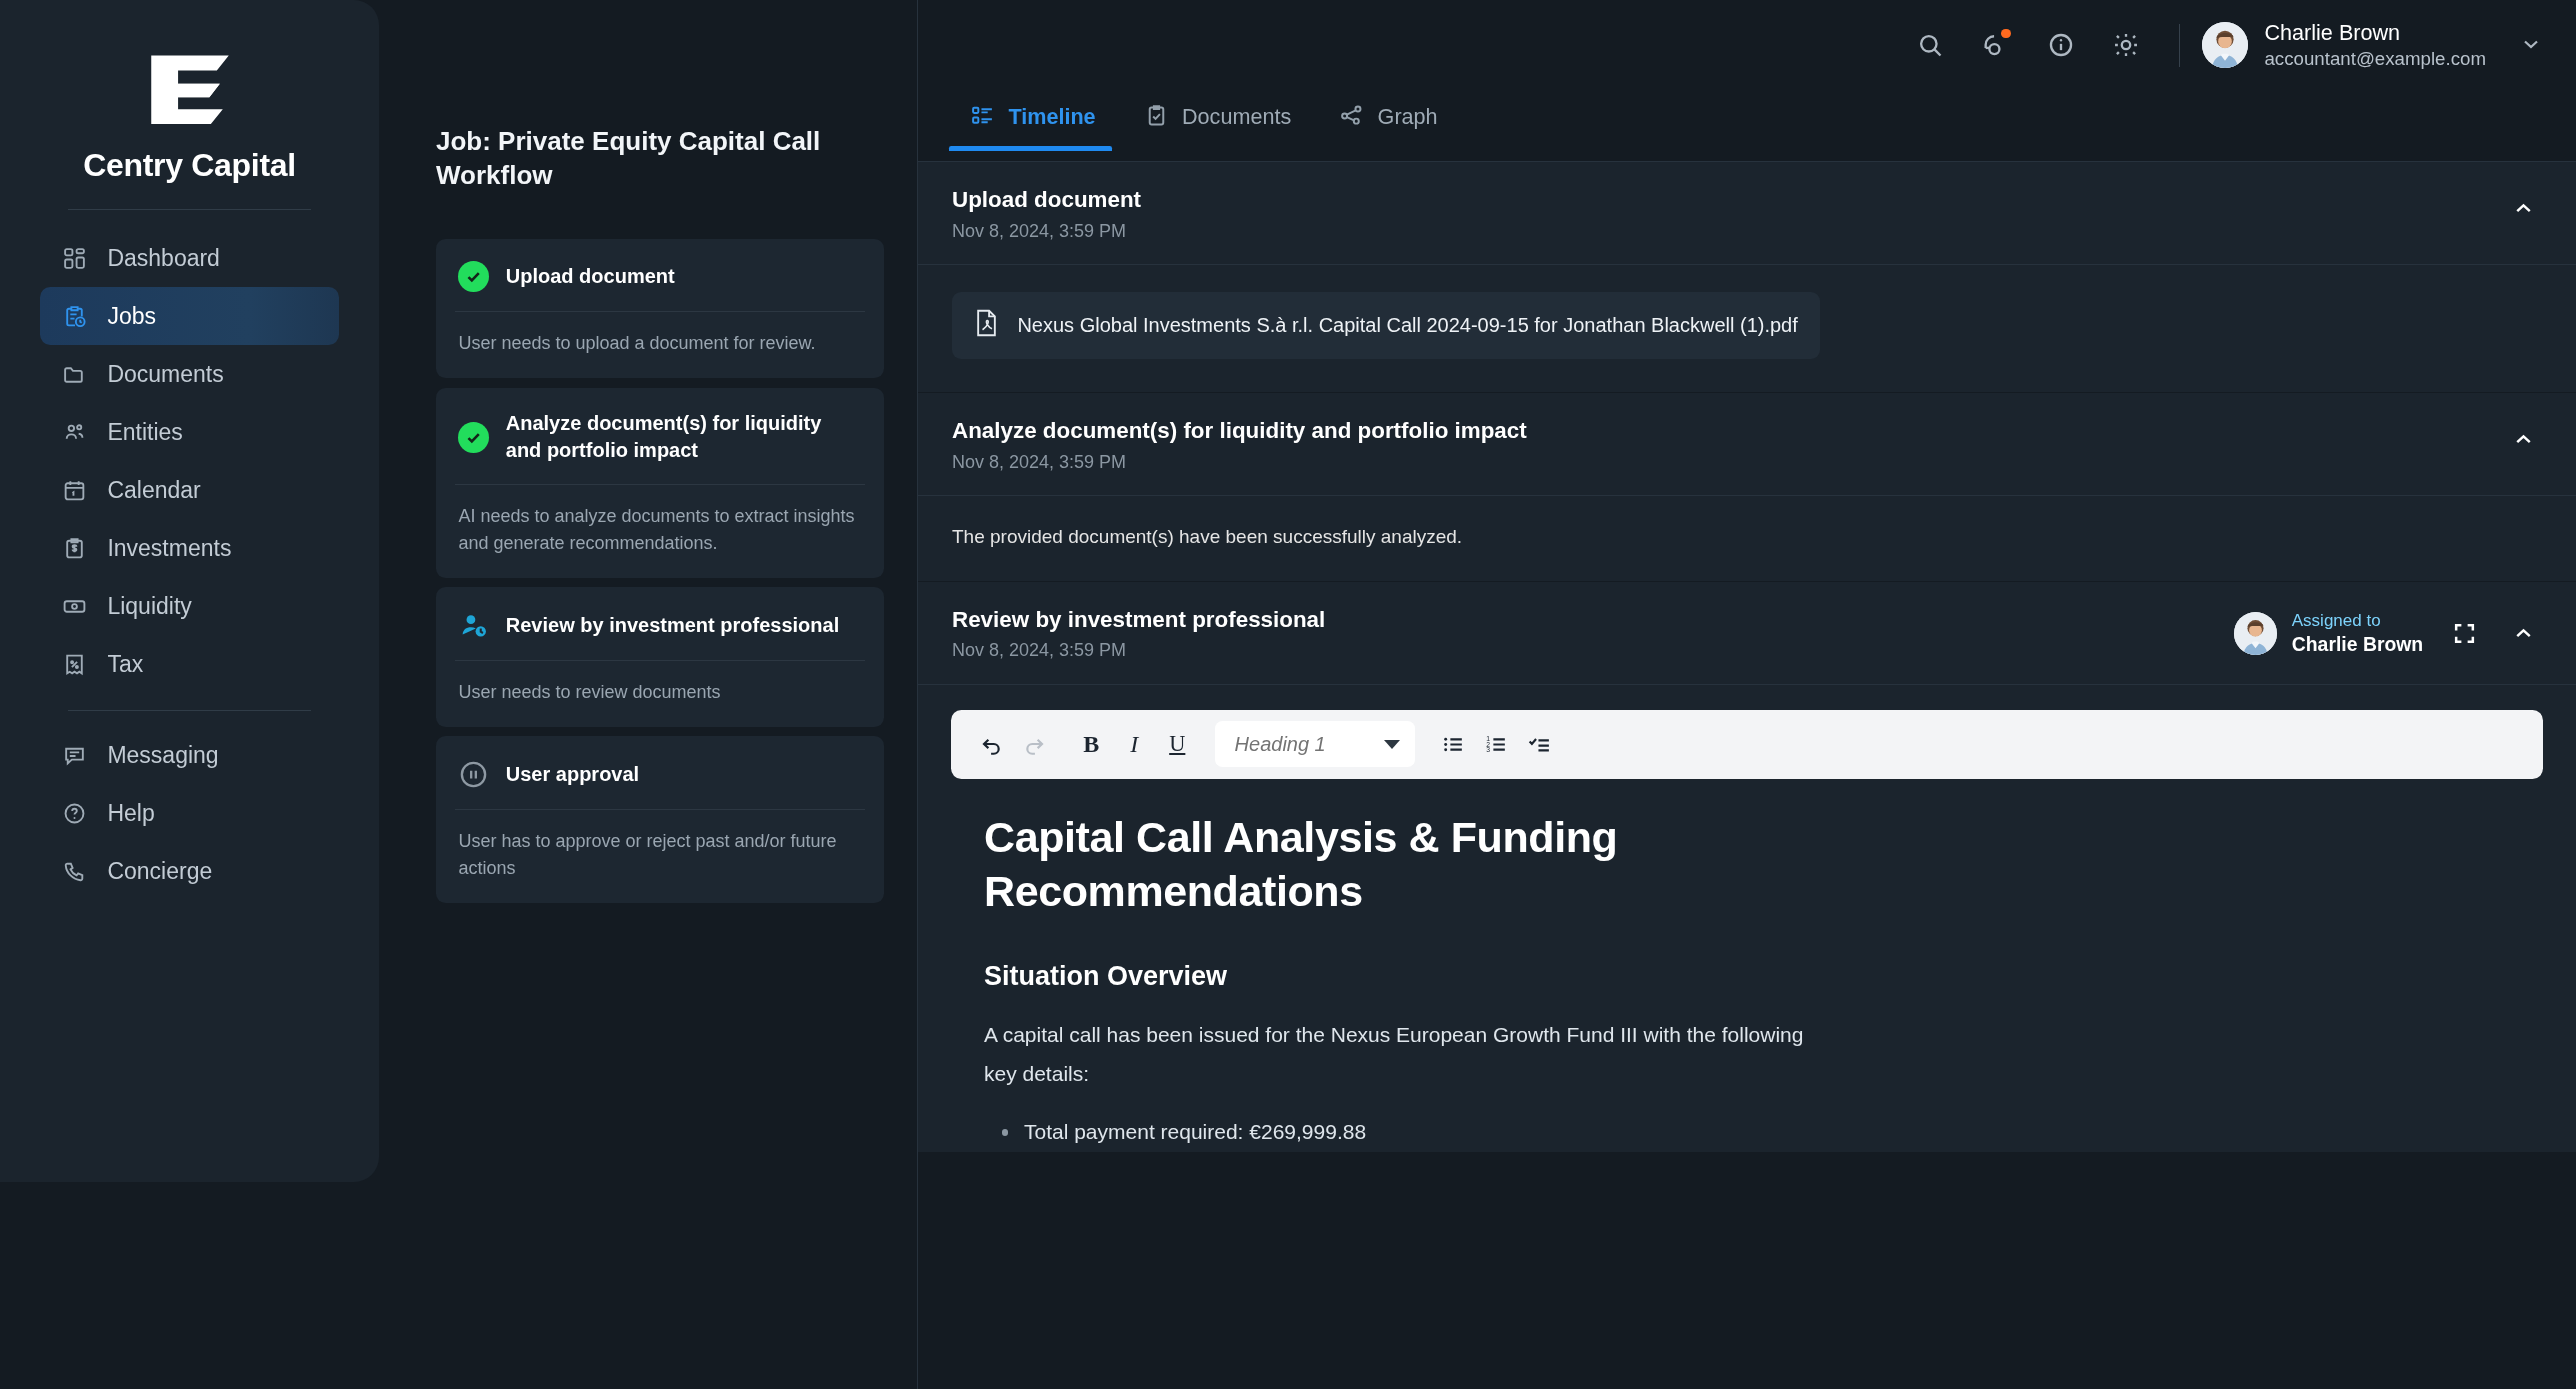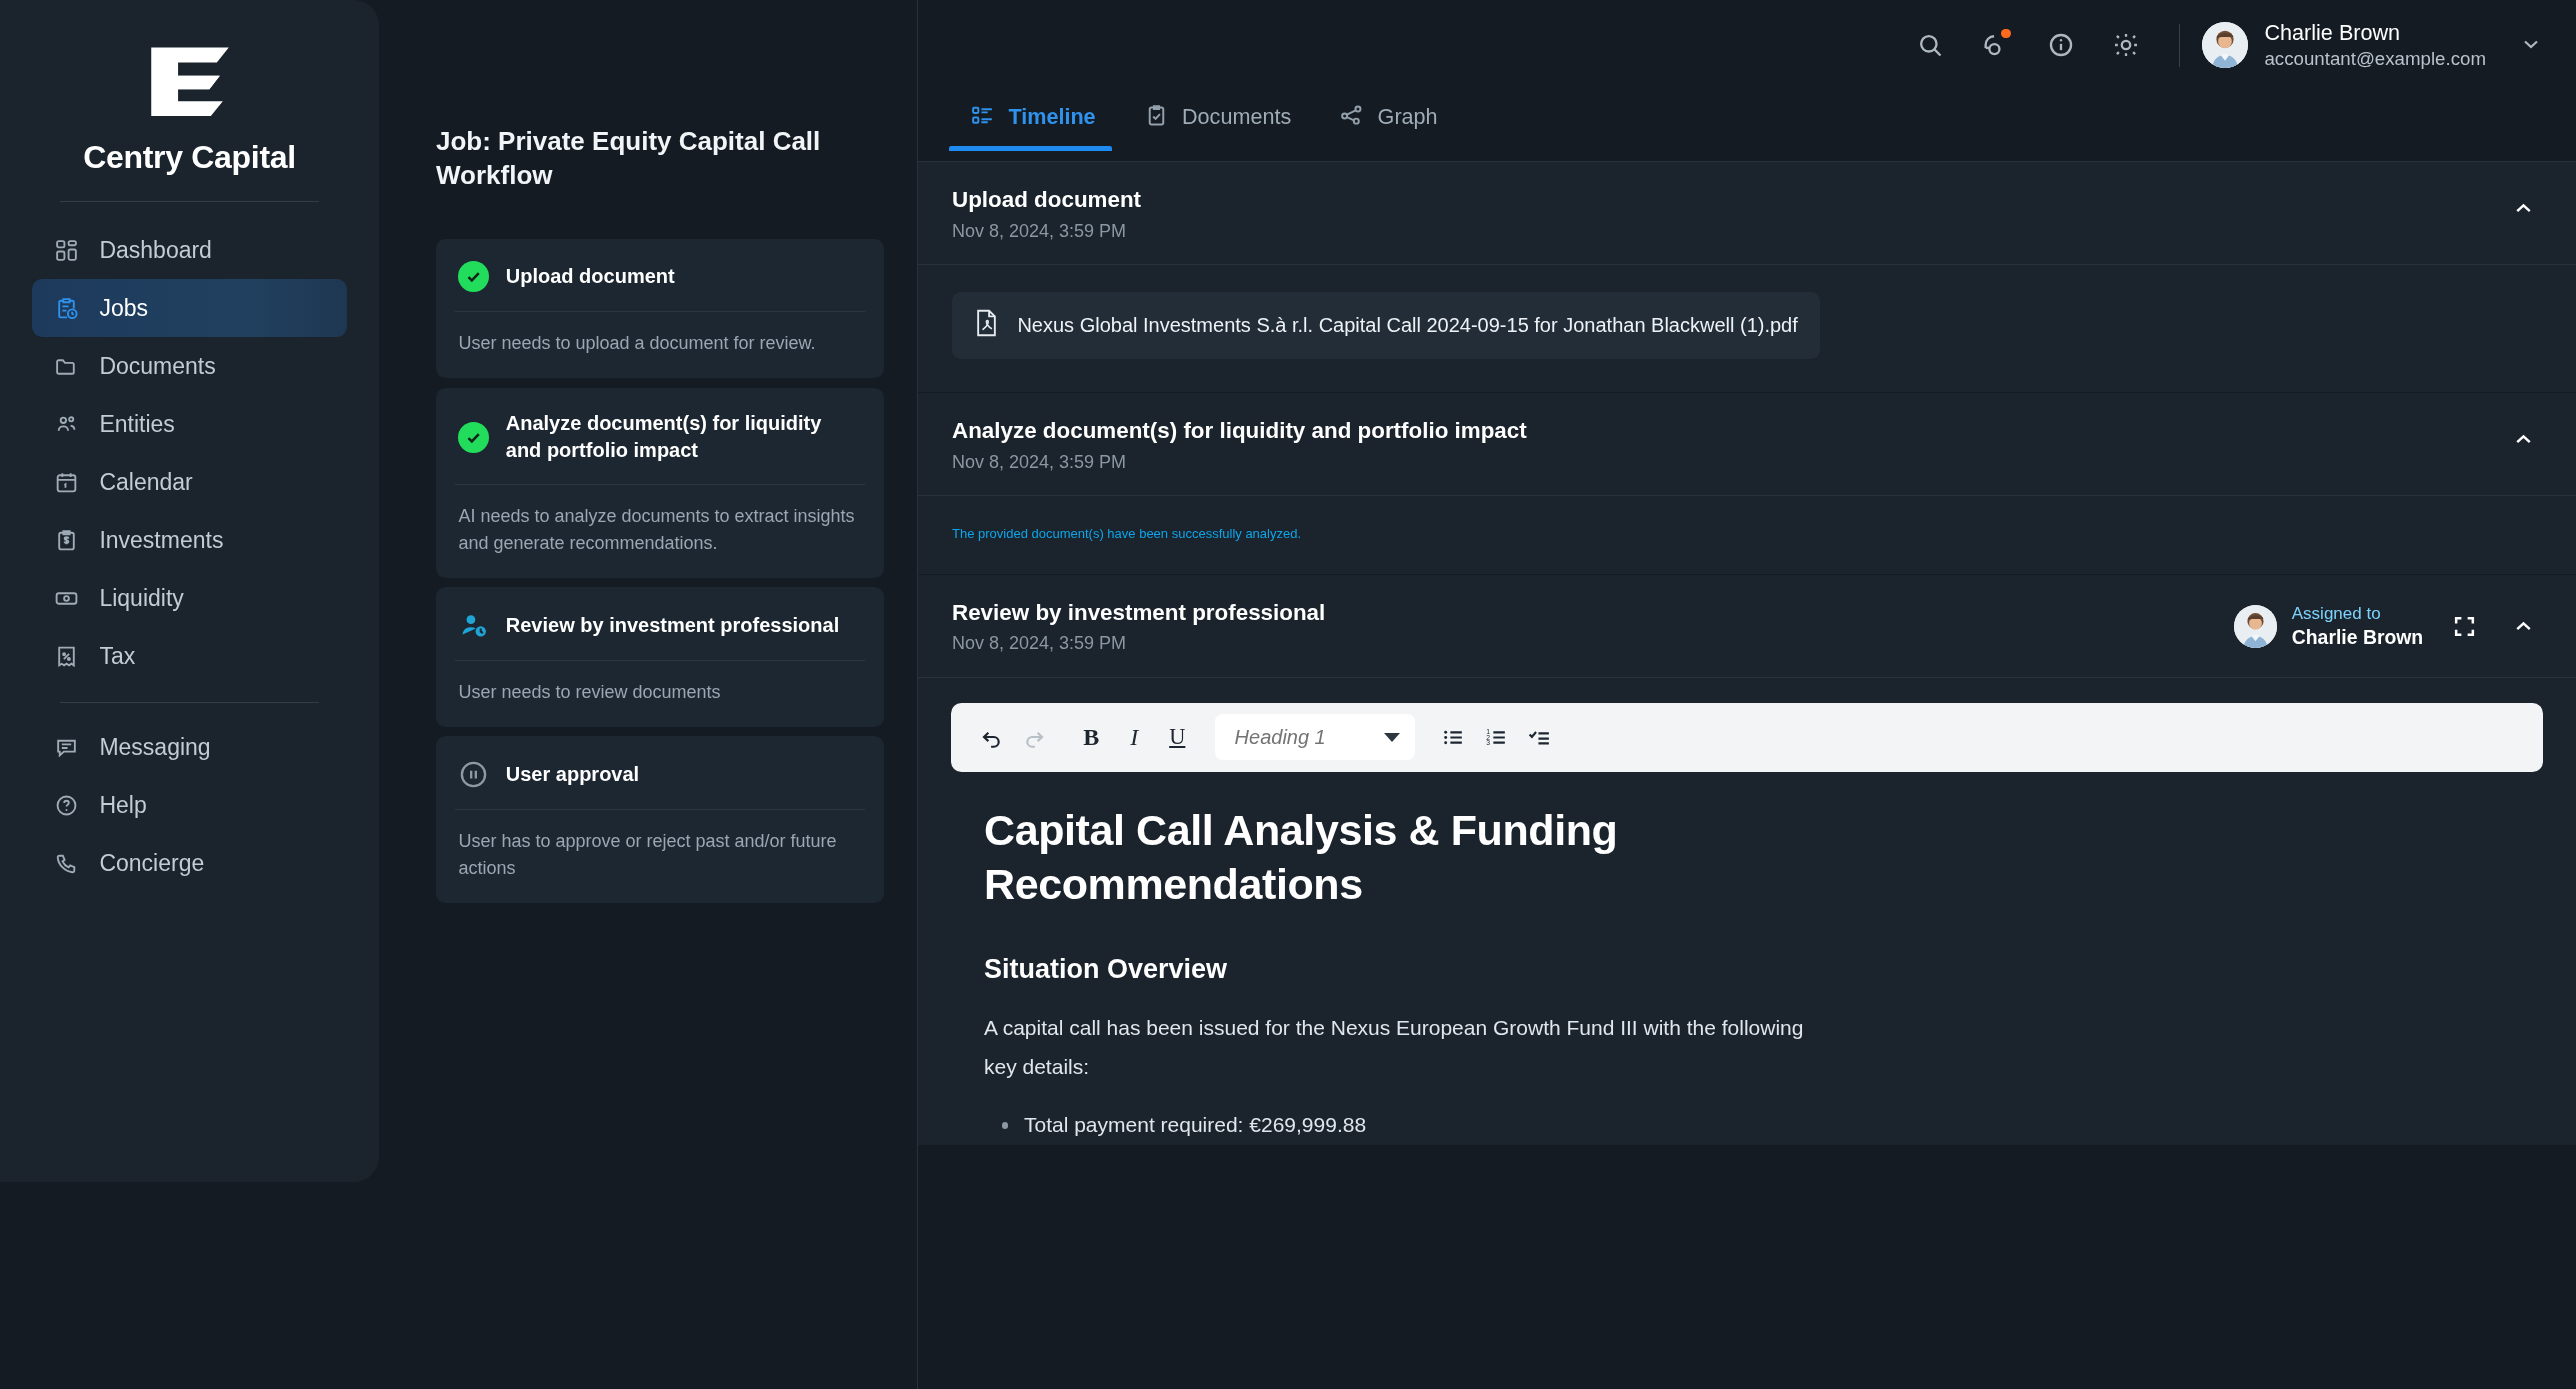--- a/index.html
+++ b/index.html
@@ -9,21 +9,21 @@
     font-family: "Liberation Sans", sans-serif;
     overflow: hidden;
   }
   .app { position: relative; width: 2576px; height: 1389px; display: flex; background:#141b22; }
 
   
   .sidebar {
     width: 379px; height: 1182px; flex: 0 0 379px;
     background: #1b242d;
     border-radius: 0 25px 25px 0;
-    padding: 8px;
+    padding: 16px;
     position: relative;
     z-index: 3;
   }
   .brand { padding: 34px 0 0 0; text-align: center; }
   .brand-logo { display:flex; justify-content:center; align-items:center; height: 87px; }
   .brand-name {
     color: #ffffff; font-size: 32px; font-weight: 700; letter-spacing: -0.3px;
     margin-top: 10.4px;
   }
   .side-divider { height:0.7px; background:#303c47; margin: 25px 52px 0 52px; }
@@ -122,21 +122,21 @@
   .icon-btn svg { width: 25px; height: 25px; stroke:#ffffff; fill:none; stroke-width:2.4; }
   .tl-body { padding: 0 34px 33px 34px; }
   .tl-sep { height:0.7px; background:#27323d; }
 
   .file-chip {
     display:inline-flex; align-items:center; gap: 18px;
     background:#222d38; border-radius: 9px; padding: 16.4px 22.4px;
     margin-top: 27px; color:#eef2f6; font-size: 20px; cursor:pointer;
   }
   .file-chip svg { width: 25px; height: 30px; stroke:#e6ebf0; fill:none; stroke-width: 1.8; }
-  .tl-text { color:#0ea5e9; font-size: 13px; padding-top: 30px; }
+  .tl-text { color:#e5e5e5; font-size: 19px; padding-top: 30px; }
 
   
   .editor-wrap { padding: 25px 33px 0 33px; }
   .editor-toolbar {
     background:#f3f4f6; border-radius: 10.4px; height: 69px;
     display:flex; align-items:center; gap: 0; padding: 0 19.4px;
   }
   .tbtn { width: 43px; height: 43px; display:flex; align-items:center; justify-content:center; cursor:pointer; }
   .tbtn svg { width: 25px; height: 25px; stroke:#1c2530; fill:none; stroke-width: 2.1; }
   .tbtn.disabled svg { stroke:#b9bfc7; }

